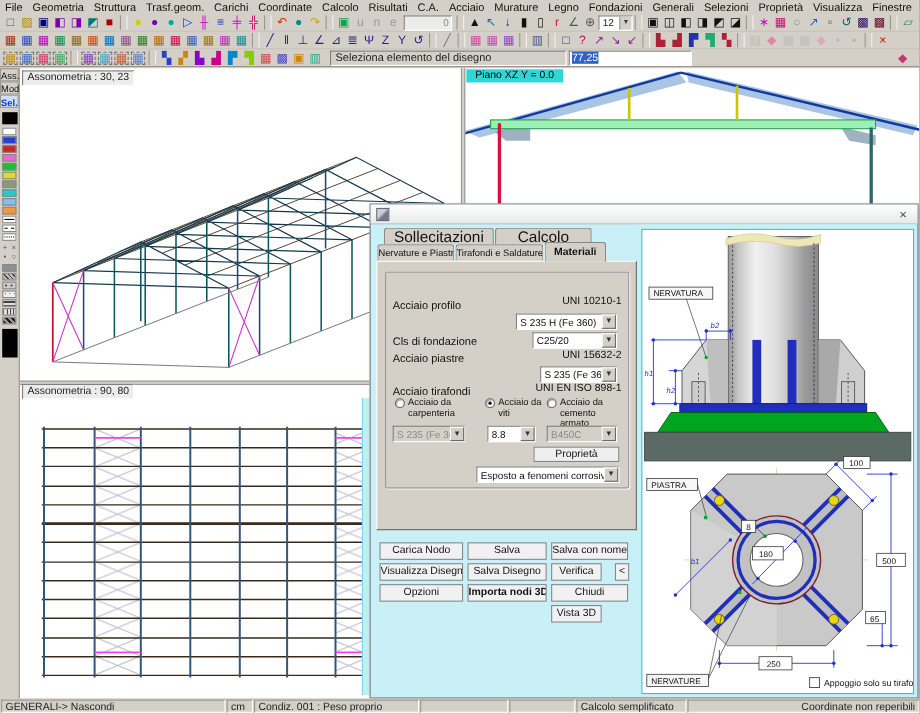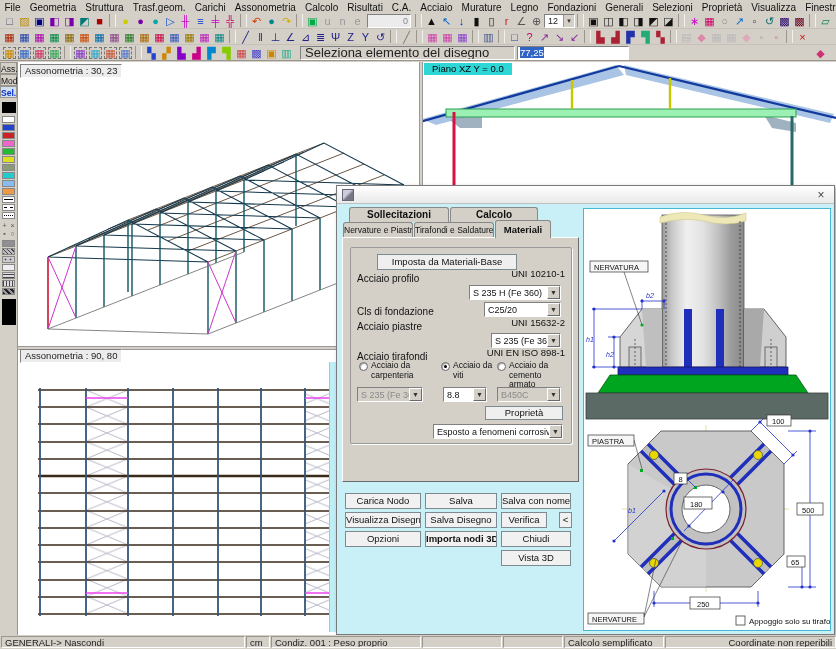--- a/index.html
+++ b/index.html
@@ -9,21 +9,21 @@
   .mi{padding:0 4.5px;font-size:10px;color:#111;white-space:nowrap;}
   
   .tbrow{position:absolute;left:0;width:836px;height:16px;background:#d4d0c8;display:flex;align-items:center;padding-left:2px;box-sizing:border-box;border-bottom:1px solid #c6c2ba;}
   #tb1{top:13px}#tb2{top:29px}#tb3{top:45px;border-bottom:1px solid #9a968e}
   .tbi{width:15px;height:14px;line-height:14px;text-align:center;font-size:11px;flex:none;overflow:hidden;}
   .tbi.dash{outline:1px dashed #777;outline-offset:-2px;}
   .tsep{width:5px;height:13px;border-left:1px solid #9a968e;border-right:1px solid #f2f1ee;margin:0 2px;flex:none;}
   .numbox{width:38px;height:12px;background:#ececec;border:1px solid;border-color:#808080 #fff #fff #808080;font-size:9px;color:#888;text-align:right;padding:0 2px;margin:0 2px;line-height:12px;flex:none;}
   .fsbox{width:26px;height:12px;background:#fff;border:1px solid;border-color:#808080 #fff #fff #808080;font-size:9px;color:#222;padding-left:3px;line-height:12px;flex:none;display:flex;}
   .fsa{margin-left:auto;width:10px;background:#d4d0c8;border-left:1px solid #999;font-size:7px;text-align:center;line-height:11px;color:#333;}
-  .prompt{width:205px;height:12px;border:1px solid;border-color:#808080 #fff #fff #808080;font-size:13px;line-height:12px;padding:0 4px;color:#222;background:#d4d0c8;margin-left:6px;flex:none;white-space:nowrap;overflow:hidden;}
+  .prompt{width:205px;height:12px;border:1px solid;border-color:#808080 #fff #fff #808080;font-size:10px;line-height:12px;padding:0 4px;color:#222;background:#d4d0c8;margin-left:6px;flex:none;white-space:nowrap;overflow:hidden;}
   .coordbox{width:106px;height:12px;background:#fff;border:1px solid;border-color:#808080 #fff #fff #808080;font-size:9.5px;line-height:12px;padding:0 2px;margin-left:2px;flex:none;}
   .seltext{background:#2f63c4;color:#fff;}
   .eraser{margin-left:auto;margin-right:8px;}
   
   #sidebar{position:absolute;left:0;top:62px;width:18px;height:573px;background:#d4d0c8;border-right:1px solid #9a968e;display:flex;flex-direction:column;align-items:center;box-sizing:border-box;}
   .vbtn{width:17px;height:12px;font-size:8.5px;text-align:center;line-height:12px;border:1px solid #9a968e;background:#d4d0c8;color:#111;box-sizing:border-box;flex:none;}
   .vbtn.active{background:#cfe0f5;color:#1133cc;font-weight:bold;}
   #curcolor{width:14px;height:11px;background:#000;margin:4px 0 3px;flex:none;}
   .sw{width:13px;height:7px;margin-bottom:1px;border:1px solid #888;box-sizing:border-box;flex:none;}
   .ls{width:13px;height:7px;background:#fff;border:1px solid #888;margin-bottom:1px;position:relative;box-sizing:border-box;flex:none;}
@@ -50,21 +50,21 @@
   #svggrid{position:absolute;left:18px;top:362px;}
   #splitv{position:absolute;left:419px;top:62px;width:4px;height:123px;background:#d4d0c8;border-left:1px solid #999;border-right:1px solid #999;box-sizing:border-box;}
   #splith{position:absolute;left:18px;top:346px;width:318px;height:4px;background:#d4d0c8;border-top:1px solid #999;border-bottom:1px solid #999;box-sizing:border-box;z-index:1;}
   #strip{position:absolute;left:329px;top:362px;width:7px;height:270px;background:#bfeef7;border-left:1px solid #7fd4e8;box-sizing:border-box;}
   
   #dialog{position:absolute;left:336px;top:185px;width:499px;height:450px;background:#c9eff7;border:1px solid #7a7a7a;box-shadow:2px 2px 4px rgba(0,0,0,.35);z-index:5;box-sizing:border-box;}
   #dlgtitle{height:17px;background:linear-gradient(#ffffff,#e9e9e9);border-bottom:1px solid #c0c0c0;display:flex;align-items:center;padding:0 5px;font-size:10px;color:#222;white-space:nowrap;}
   #dlgicon{width:10px;height:10px;border:1px solid #667;background:linear-gradient(135deg,#ccd 40%,#778 60%);margin-right:4px;flex:none;}
   #dlgclose{margin-left:auto;width:16px;text-align:center;font-size:12px;color:#444;line-height:16px;}
   .tab{position:absolute;background:#d4d0c8;border:1px solid #888;border-bottom:none;border-radius:3px 3px 0 0;font-size:8.5px;text-align:center;box-sizing:border-box;color:#111;z-index:2;overflow:hidden;white-space:nowrap;}
-  .tab.back{top:21px;height:15px;line-height:14px;font-size:10px;font-weight:bold;}
+  .tab.back{top:21px;height:15px;line-height:14px;font-size:14px;}
   .tab.front{top:36px;height:16px;line-height:15px;}
   .tab.active{top:34px;height:18px;line-height:17px;font-weight:bold;font-size:9.5px;z-index:4;}
   #page{position:absolute;left:5px;top:51px;width:237px;height:245px;background:#d4d0c8;border:1px solid;border-color:#fff #6a6a6a #6a6a6a #fff;z-index:3;box-sizing:border-box;}
   #grp{position:absolute;left:7px;top:9px;width:222px;height:197px;border:1px solid #9a9a9a;border-radius:2px;box-shadow:1px 1px 0 #fff;box-sizing:border-box;}
   .gbtn{position:absolute;height:16px;background:#efefef;border:1px solid #7d8a90;font-size:9.5px;text-align:center;line-height:14px;color:#111;box-sizing:border-box;white-space:nowrap;overflow:hidden;}
   .flabel{position:absolute;font-size:10px;color:#111;white-space:nowrap;}
   .fstd{position:absolute;font-size:9.5px;color:#111;right:6px;text-align:right;white-space:nowrap;}
   .sel{position:absolute;height:15px;background:#fff;border:1px solid;border-color:#808080 #fff #fff #808080;display:flex;align-items:center;box-sizing:border-box;}
   .sel .t{flex:1;padding-left:3px;font-size:9px;white-space:nowrap;overflow:hidden;color:#111;}
   .sel .a{width:13px;height:13px;background:#d4d0c8;border:1px solid;border-color:#fff #6a6a6a #6a6a6a #fff;font-size:7px;text-align:center;line-height:11px;color:#333;flex:none;box-sizing:border-box;}
@@ -87,21 +87,21 @@
 <body>
 
 <div id="app">
 
   <div id="menubar">
       <span class="mi">File</span>
       <span class="mi">Geometria</span>
       <span class="mi">Struttura</span>
       <span class="mi">Trasf.geom.</span>
       <span class="mi">Carichi</span>
-      <span class="mi">Assonometria</span>
+      <span class="mi">Coordinate</span>
       <span class="mi">Calcolo</span>
       <span class="mi">Risultati</span>
       <span class="mi">C.A.</span>
       <span class="mi">Acciaio</span>
       <span class="mi">Murature</span>
       <span class="mi">Legno</span>
       <span class="mi">Fondazioni</span>
       <span class="mi">Generali</span>
       <span class="mi">Selezioni</span>
       <span class="mi">Proprietà</span>
@@ -341,21 +341,20 @@
     </div>
 
     <div class="tab back" style="left:12px;width:100px">Sollecitazioni</div>
     <div class="tab back" style="left:113px;width:88px">Calcolo</div>
     <div class="tab front" style="left:6px;width:70px">Nervature e Piastra</div>
     <div class="tab front" style="left:77px;width:80px">Tirafondi e Saldature</div>
     <div class="tab front active" style="left:158px;width:56px">Materiali</div>
 
     <div id="page">
       <div id="grp">
-        <div class="gbtn" style="left:26px;top:6px;width:140px">Imposta da Materiali-Base</div>
 
         <div class="flabel" style="left:6px;top:25px">Acciaio profilo</div>
         <div class="fstd" style="top:20px">UNI 10210-1</div>
         <div class="sel" style="left:118px;top:37px;width:92px">
           <span class="t">S 235 H (Fe 360)</span>
             <span class="a">▼</span>
         </div>
 
         <div class="flabel" style="left:6px;top:58px">Cls di fondazione</div>
         <div class="sel" style="left:133px;top:54px;width:77px">
@@ -411,21 +410,21 @@
     <div class="dbtn" style="left:8px;top:307px;width:76px">Carica Nodo</div>
     <div class="dbtn" style="left:88px;top:307px;width:72px">Salva</div>
     <div class="dbtn" style="left:164px;top:307px;width:70px">Salva con nome</div>
     <div class="dbtn" style="left:8px;top:326px;width:76px">Visualizza Disegno</div>
     <div class="dbtn" style="left:88px;top:326px;width:72px">Salva Disegno</div>
     <div class="dbtn" style="left:164px;top:326px;width:46px">Verifica</div>
     <div class="dbtn" style="left:222px;top:326px;width:13px">&lt;</div>
     <div class="dbtn" style="left:8px;top:345px;width:76px">Opzioni</div>
     <div class="dbtn bold" style="left:88px;top:345px;width:72px">Importa nodi 3D</div>
     <div class="dbtn" style="left:164px;top:345px;width:70px">Chiudi</div>
-    <div class="dbtn" style="left:164px;top:364px;width:70px">Vista 3D</div>
+    <div class="dbtn" style="left:164px;top:364px;width:46px">Vista 3D</div>
 
     <div id="panel">
       <svg width="246" height="421" viewBox="0 0 246 421" font-family="Liberation Sans, sans-serif">
         <defs>
           <linearGradient id="colg" x1="0" y1="0" x2="1" y2="0">
             <stop offset="0" stop-color="#9a9a9a"></stop>
               <stop offset="0.12" stop-color="#c8c8c8"></stop>
             <stop offset="0.3" stop-color="#f0f0f0"></stop>
               <stop offset="0.5" stop-color="#e2e2e2"></stop>
             <stop offset="0.68" stop-color="#c2c2c2"></stop>
@@ -530,21 +529,21 @@
         <path d="M60,408 L72,350 M60,408 L98,332" stroke="#333" stroke-width="0.6" fill="none"></path>
         <rect x="4" y="404" width="56" height="11" fill="#f6f6f6" stroke="#333" stroke-width="0.7"></rect>
         <text x="8" y="412.5" font-size="7.5" fill="#111">NERVATURE</text>
         <rect x="152" y="407" width="9" height="9" fill="#fff" stroke="#555" stroke-width="0.9"></rect>
         <text x="165" y="415" font-size="8" fill="#111">Appoggio solo su tirafondi</text>
       </svg>
     </div>
   </div>
 
   <div id="statusbar">
-      <div class="sc" style="width: 244px;">GENERALI-&gt; Nascondi</div>
+      <div class="sc" style="width: 204px;">GENERALI-&gt; Nascondi</div>
       <div class="sc" style="width: 24px;">cm</div>
       <div class="sc" style="width: 150px;">Condiz. 001 : Peso proprio</div>
       <div class="sc" style="width: 80px;"></div>
       <div class="sc" style="width: 60px;"></div>
       <div class="sc" style="width: 100px;">Calcolo semplificato</div>
       <div class="sc right" style="width: 170px; flex: 1 1 0%;">Coordinate non reperibili</div>
     </div>
 
 </div>
 

